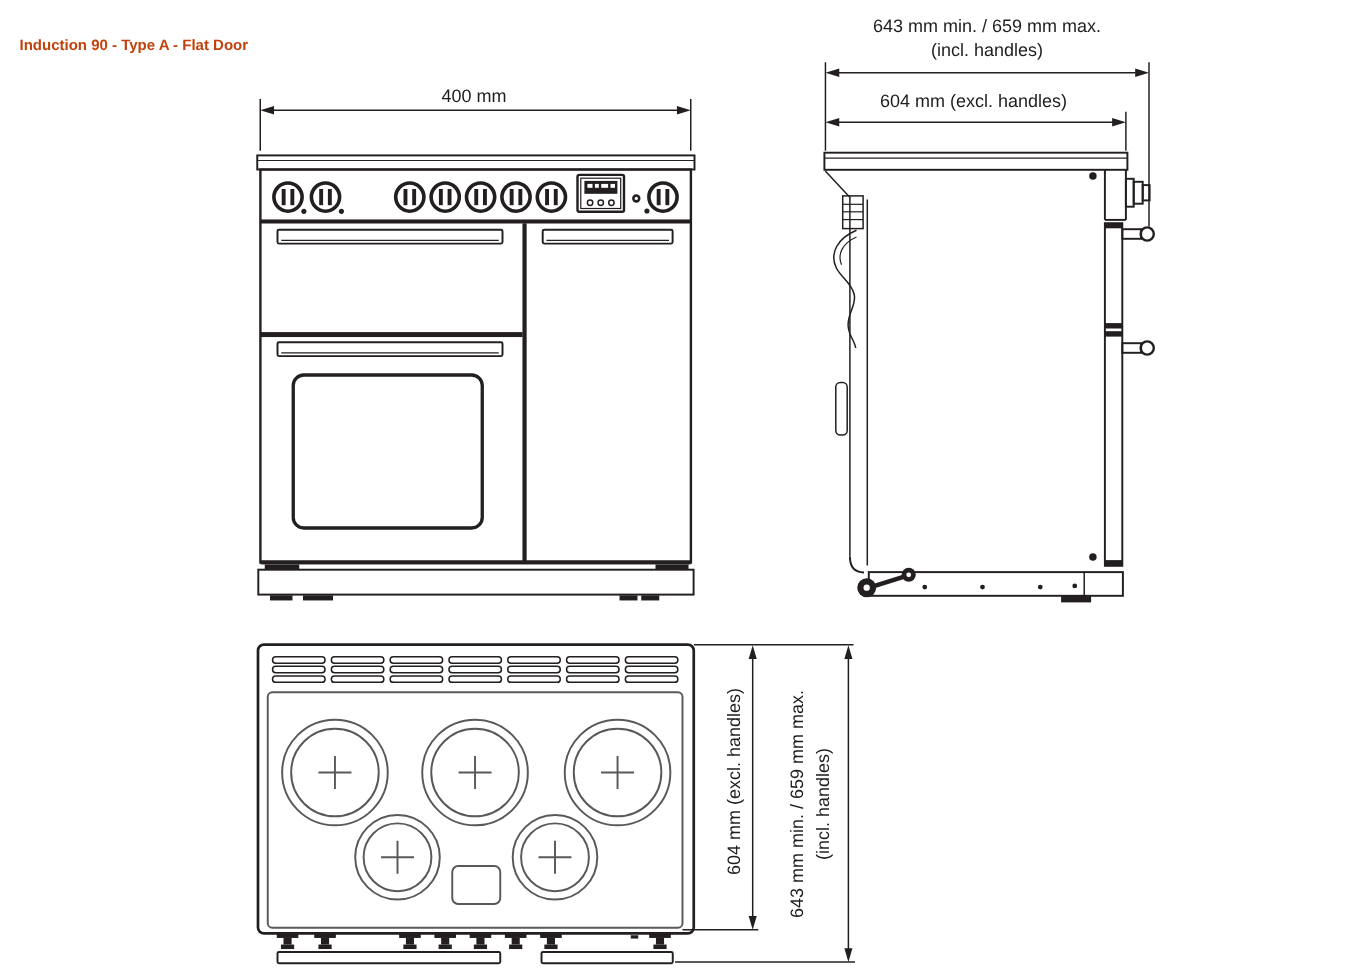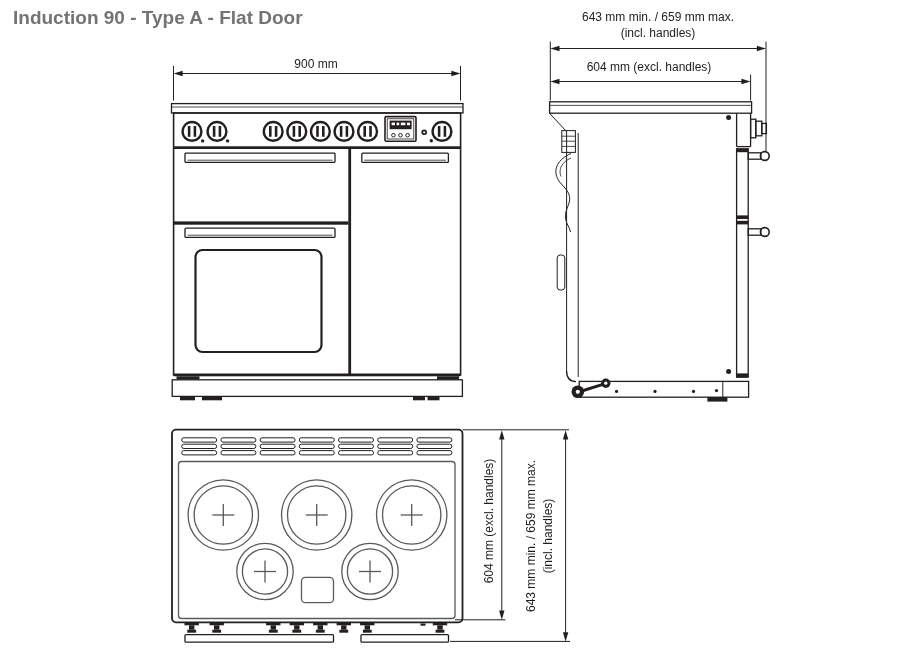--- a/index.html
+++ b/index.html
@@ -15,21 +15,21 @@
   .s2 {fill:none;stroke:var(--line);stroke-width:2.2}
   .thin{fill:none;stroke:var(--line);stroke-width:0.8}
   .dim{fill:none;stroke:var(--line);stroke-width:1}
   .f  {fill:var(--line);stroke:none}
   .fw {fill:#fff;stroke:none}
   .kc {fill:#fff;stroke:var(--line);stroke-width:2.4}
   .kl {stroke:var(--line);stroke-width:2.6}
   .sv {fill:none;stroke:var(--line);stroke-width:1}
   .z  {fill:none;stroke:var(--zone-line);stroke-width:1.3}
   
-  .title{position:absolute;left:13px;top:7px;font-size:19px;font-weight:700;color:#737373;white-space:nowrap}
+  .title{position:absolute;left:13px;top:25px;font-size:10px;font-weight:700;color:#c2410c;white-space:nowrap}
   .lbl{position:absolute;font-size:12px;color:#1d1e20;white-space:nowrap;transform:translateX(-50%)}
   .lbl.rot{transform:translate(-50%,-50%) rotate(-90deg)}
   .rot2{position:absolute;display:flex;flex-direction:column;align-items:center;font-size:12px;line-height:16.6px;color:#1d1e20;white-space:nowrap;transform:translate(-50%,-50%) rotate(-90deg)}
 </style>
 </head>
 <body>
 
 <div class="canvas">
 
   <svg width="910" height="652" viewBox="0 0 910 652">
@@ -263,21 +263,21 @@
         <line class="dim" x1="565.6" y1="438.8" x2="565.6" y2="632.6"></line>
         <polygon class="f" points="565.6,430.2 562.9,439.4 568.3,439.4"></polygon>
         <polygon class="f" points="565.6,641.4 562.9,632.2 568.3,632.2"></polygon>
         <line class="dim" x1="450" y1="641.4" x2="570" y2="641.4"></line>
       </g>
     </g>
   </svg>
 
   <div class="title">Induction 90 - Type A - Flat Door</div>
 
-  <div class="lbl" style="left:316px;top:57px">900 mm</div>
+  <div class="lbl" style="left:316px;top:57px">400 mm</div>
 
   <div class="lbl" style="left:658px;top:10px">643 mm min. / 659 mm max.</div>
   <div class="lbl" style="left:658px;top:26px">(incl. handles)</div>
   <div class="lbl" style="left:649px;top:60px">604 mm (excl. handles)</div>
 
   <div class="lbl rot" style="left:489px;top:521px">604 mm (excl. handles)</div>
 
   <div class="rot2" style="left:540px;top:536px">
     <span>643 mm min. / 659 mm max.</span>
     <span>(incl. handles)</span>

